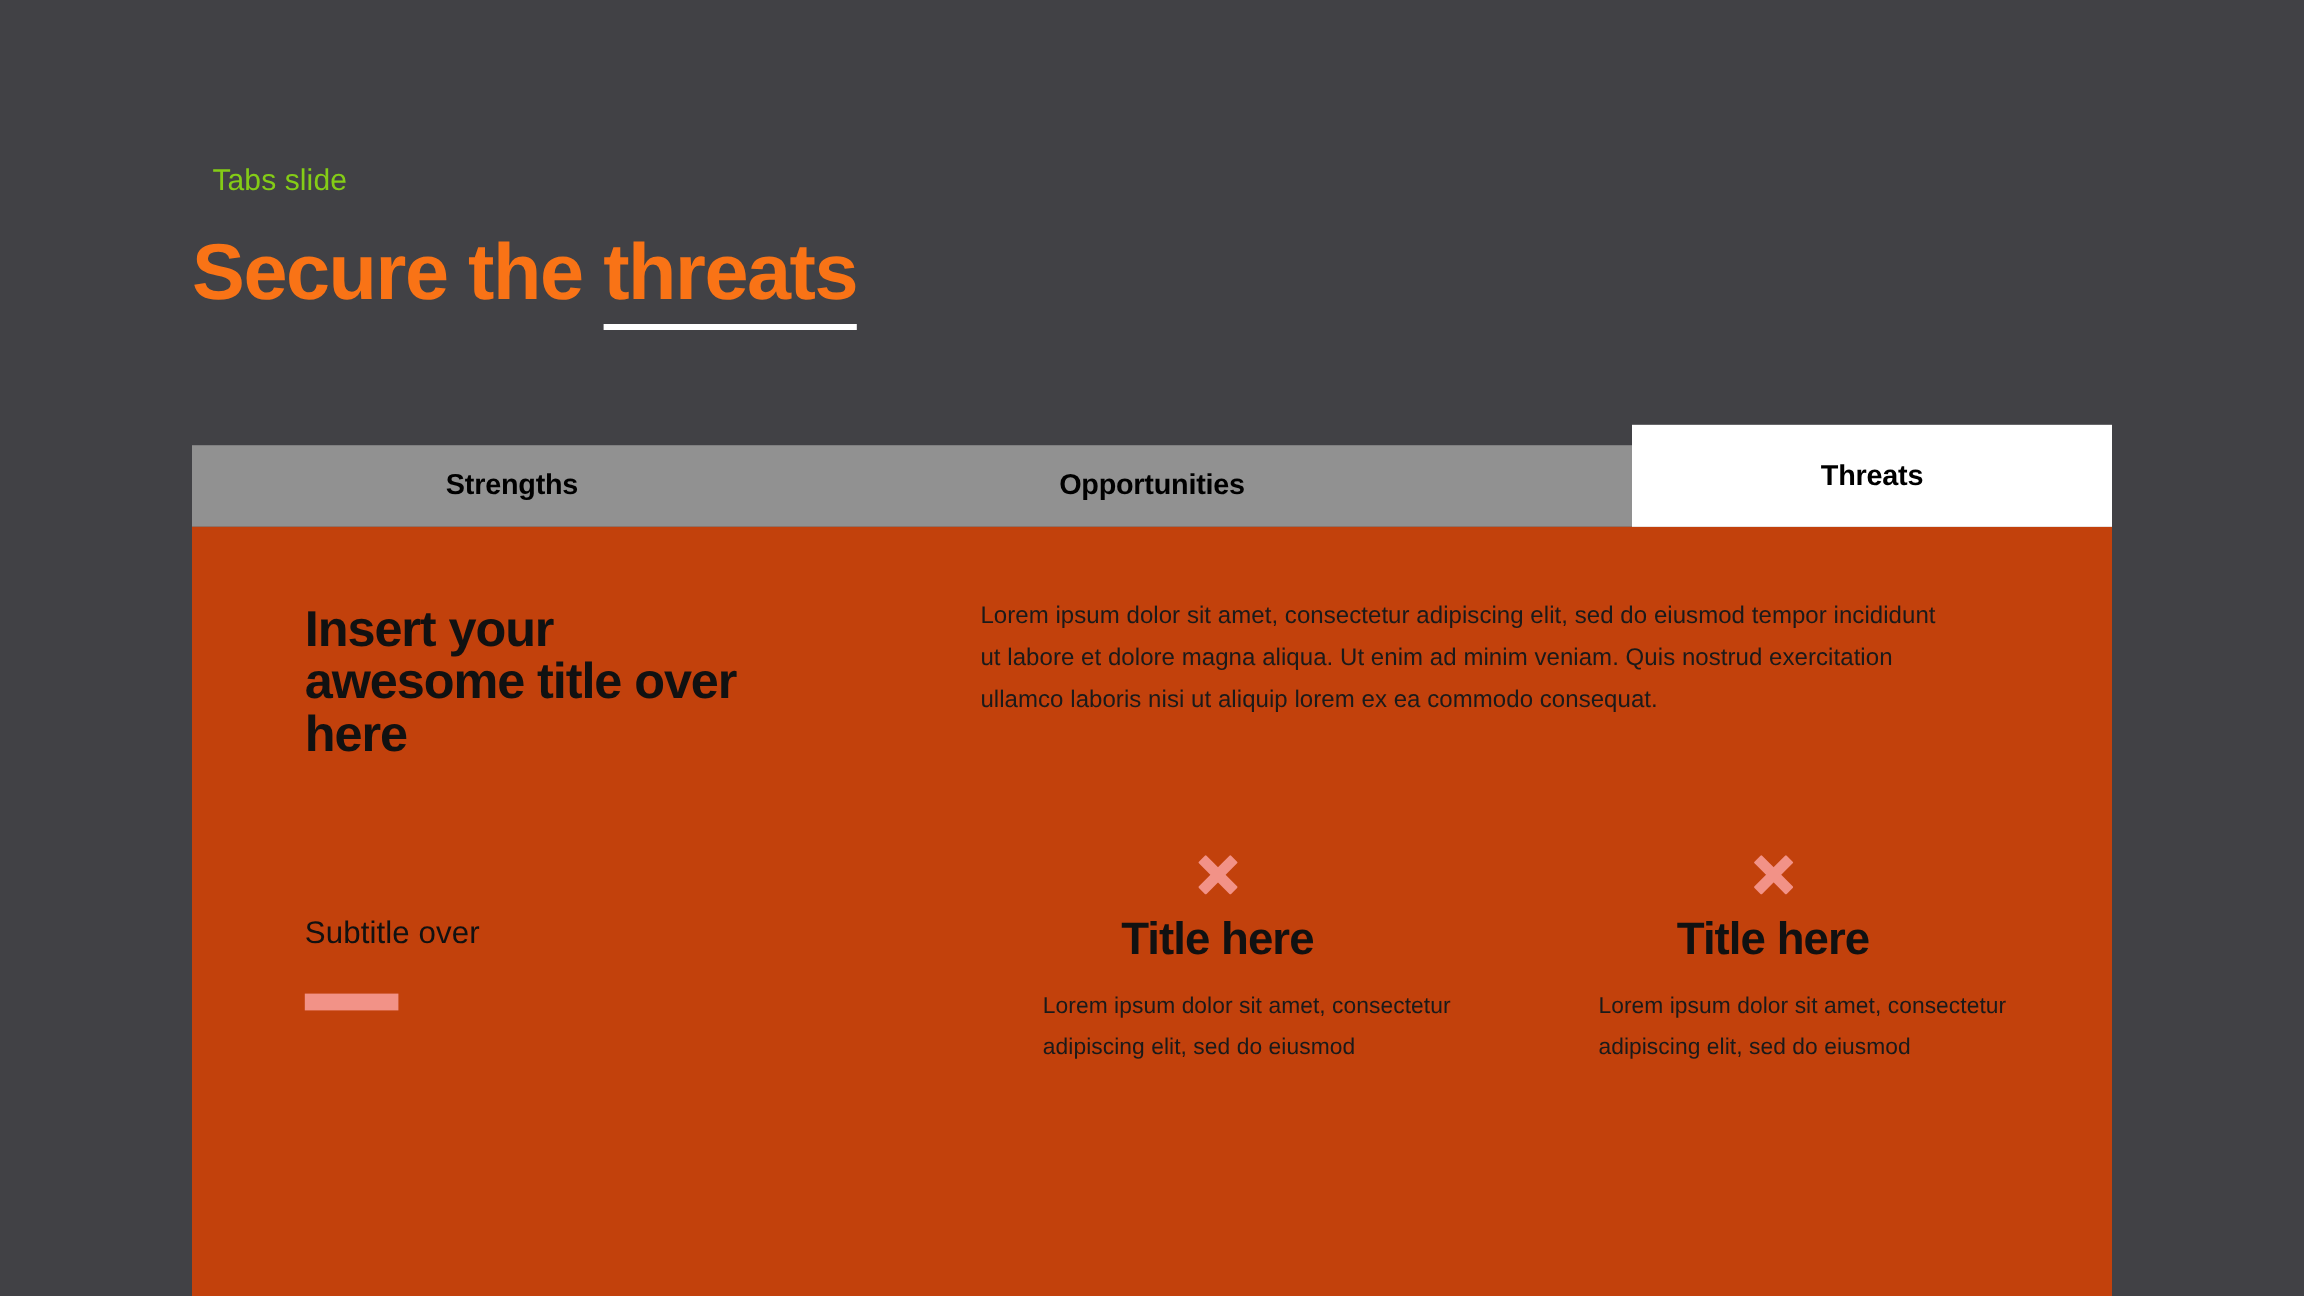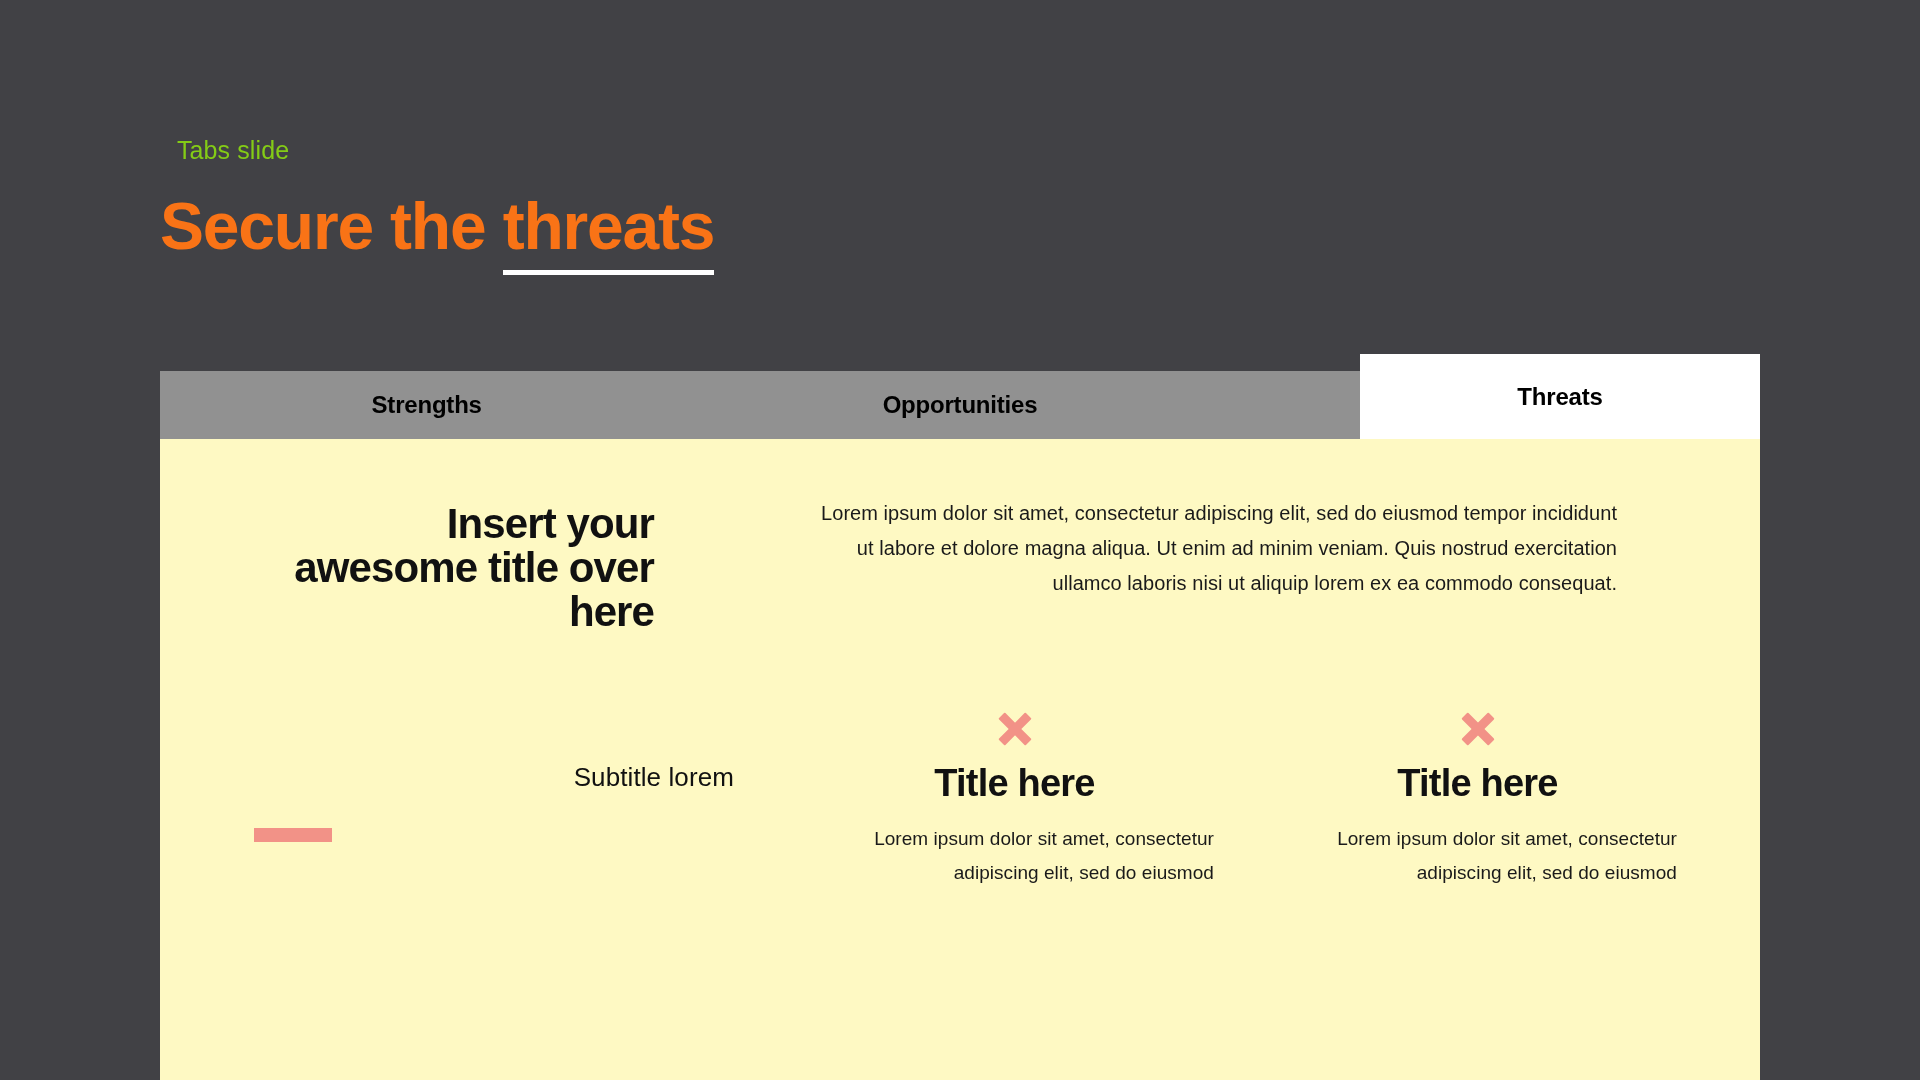--- a/index.html
+++ b/index.html
@@ -45,21 +45,20 @@
     padding-bottom:7px;
   }
 
   
   .tab-panel {
     position:absolute;
     left:160px;
     top:354px;
     width:1600px;
     height:726px;
-    text-align:right;
   }
 
   .tab-strip {
     position:absolute;
     left:0;
     top:17px;
     width:1600px;
     height:68px;
     background:#919191;
     display:flex;
@@ -96,21 +95,21 @@
     user-select:none;
     z-index:3;
   }
 
   .tab-body {
     position:absolute;
     left:0;
     top:85px;
     width:1600px;
     height:641px;
-    background:#fef9c3;
+    background:#c2410c;
     z-index:2;
   }
 
   
   .left-col {
     position:absolute;
     left:94px;
     top:63px;
     width:480px;
   }
@@ -231,21 +230,21 @@
   </div>
 
   <div class="tab-item-active">
     <span>Threats</span>
   </div>
 
   <div class="tab-body">
 
     <div class="left-col">
       <div class="panel-title">Insert your awesome title over here</div>
-      <div class="panel-subtitle">Subtitle lorem</div>
+      <div class="panel-subtitle">Subtitle over</div>
       <div class="accent-bar"></div>
     </div>
 
     <div class="right-col">
       <p class="body-paragraph">Lorem ipsum dolor sit amet, consectetur adipiscing elit, sed do eiusmod tempor incididunt ut labore et dolore magna aliqua. Ut enim ad minim veniam.  Quis nostrud exercitation ullamco laboris nisi ut aliquip lorem ex ea commodo consequat.</p>
 
       <div class="feature-row">
 
         <div class="feature-card">
           <div class="feature-head">

